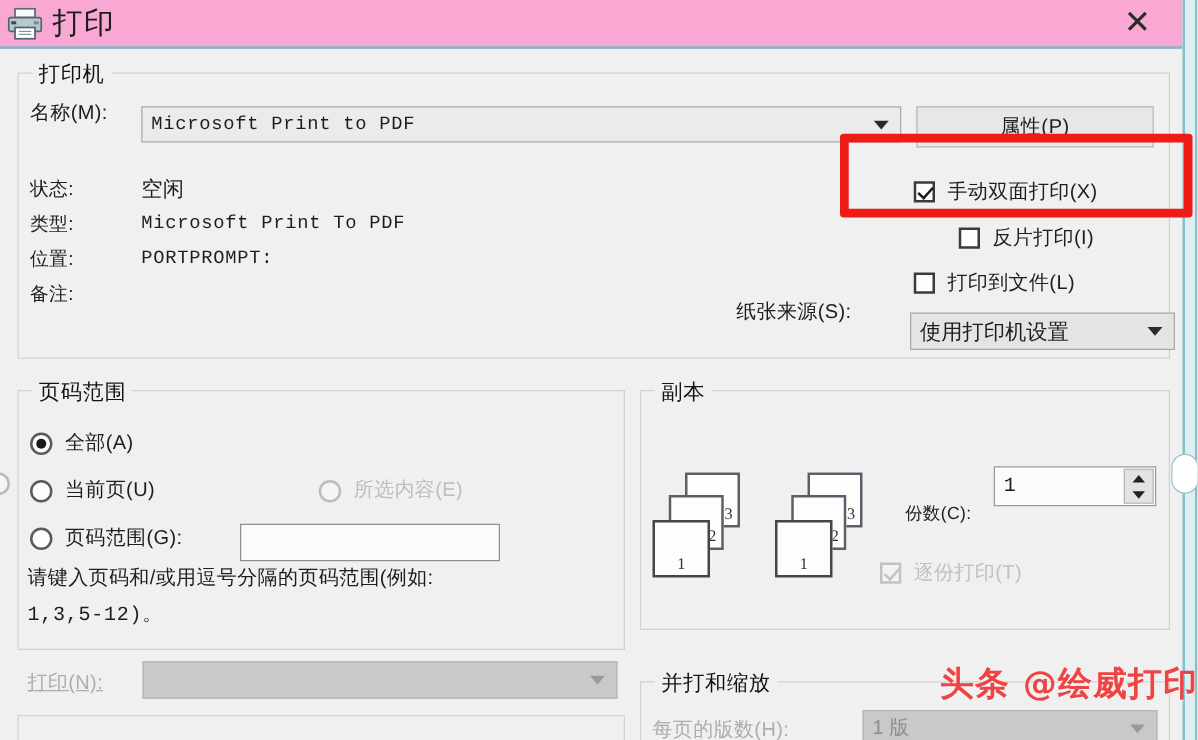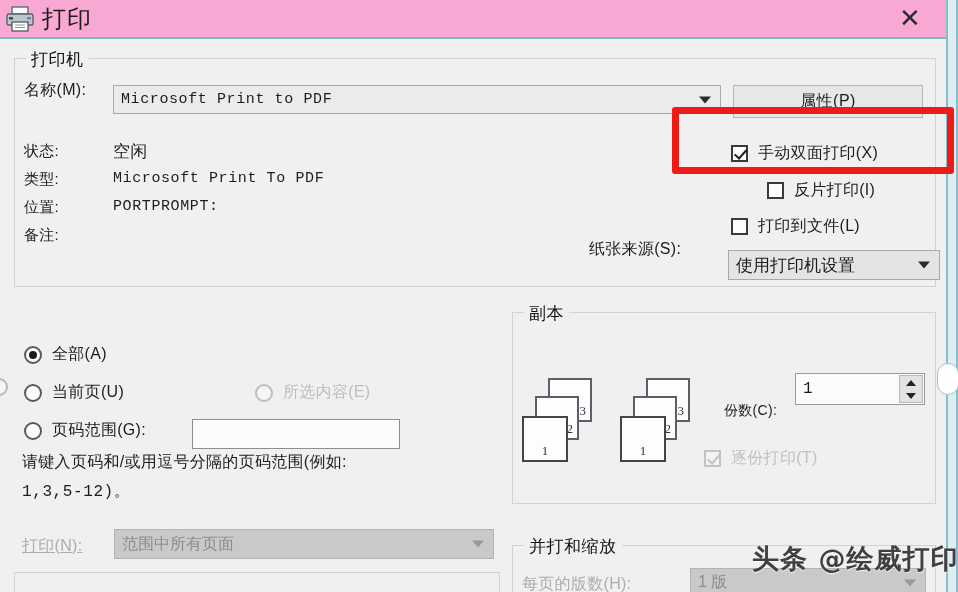--- a/index.html
+++ b/index.html
@@ -260,24 +260,24 @@
     width: 282px; height: 67px;
     border: 7px solid #ee1b17;
     box-sizing: border-box;
     border-radius: 3px;
     pointer-events: none;
   }
 
   
   .watermark {
     position: absolute;
-    left: 752px; top: 541px;
+    left: 752px; top: 529px;
     font-size: 27px;
     font-weight: bold;
-    color: #404040;
+    color: #ef4444;
     font-family: "DejaVu Sans", sans-serif;
     letter-spacing: 1px;
     text-shadow: 0 1px 1px rgba(255,255,255,0.85);
     white-space: nowrap;
   }
 
   
   .edge-left-radio {
     position: absolute; left: -10px; top: 378px;
     width: 18px; height: 18px;
@@ -345,20 +345,23 @@
     <span class="cbox"></span>
     <span class="cl">打印到文件(L)</span>
   </div>
 
   <span class="lbl" style="left:589px; top:239px; font-size:16px;">纸张来源(S):</span>
   <div class="combo" style="left:728px; top:250px; width:212px; height:30px; font-size:17px;">
     <span>使用打印机设置</span>
     <span class="arrow"></span>
   </div>
 
+  <div class="group" style="left:14px; top:312px; width:486px; height:208px;">
+    <span class="group-legend">页码范围</span>
+  </div>
 
   <div class="radio-row" style="left:24px; top:344px;">
     <span class="radio on"></span>
     <span class="rl">全部(A)</span>
   </div>
 
   <div class="radio-row" style="left:24px; top:382px;">
     <span class="radio"></span>
     <span class="rl">当前页(U)</span>
   </div>
@@ -418,21 +421,20 @@
     </span>
   </div>
 
   <div class="check-row" style="left:704px; top:448px;">
     <span class="cbox dim on"></span>
     <span class="cl dim">逐份打印(T)</span>
   </div>
 
   <span class="lbl dim" style="left:22px; top:536px; font-size:16px;text-decoration:underline;">打印(N):</span>
   <div class="combo disabled" style="left:114px; top:529px; width:380px; height:30px; font-size:16px;">
-    <span>范围中所有页面</span>
     <span class="arrow"></span>
   </div>
 
   <div class="group" style="left:14px; top:572px; width:486px; height:40px;">
     <span class="group-legend" style="color:#636363;margin-top:40px;">并打顺序</span>
   </div>
 
   <div class="group" style="left:512px; top:545px; width:424px; height:60px;">
     <span class="group-legend">并打和缩放</span>
   </div>

